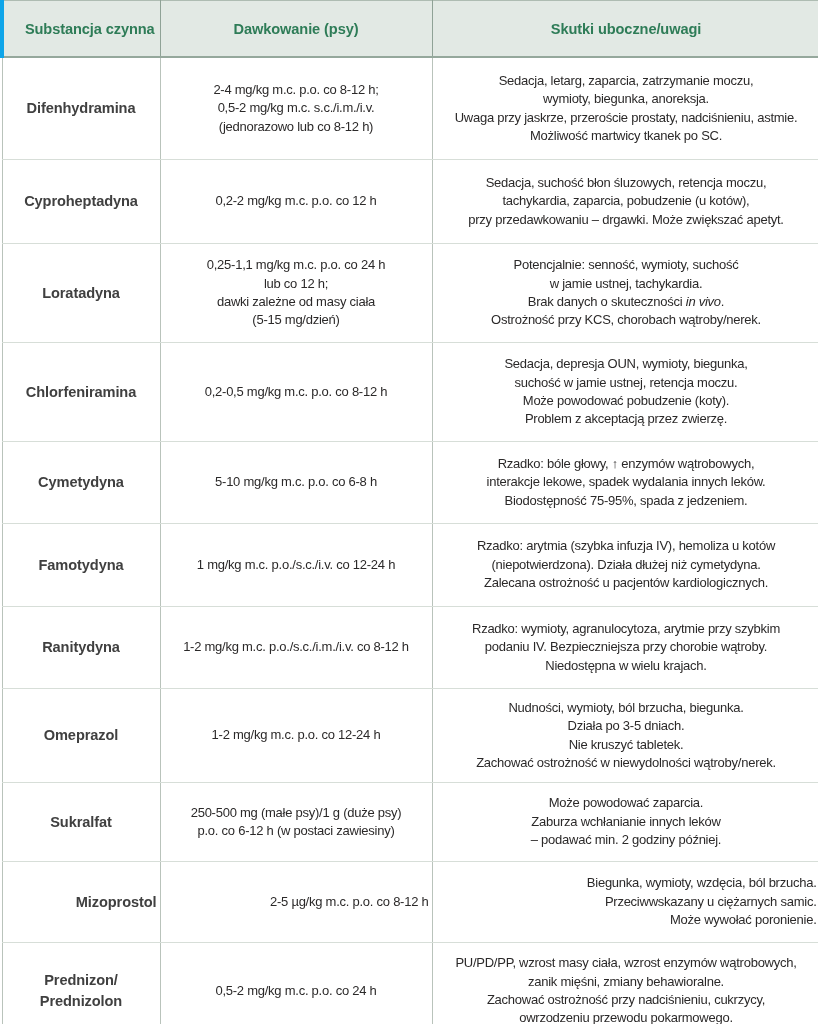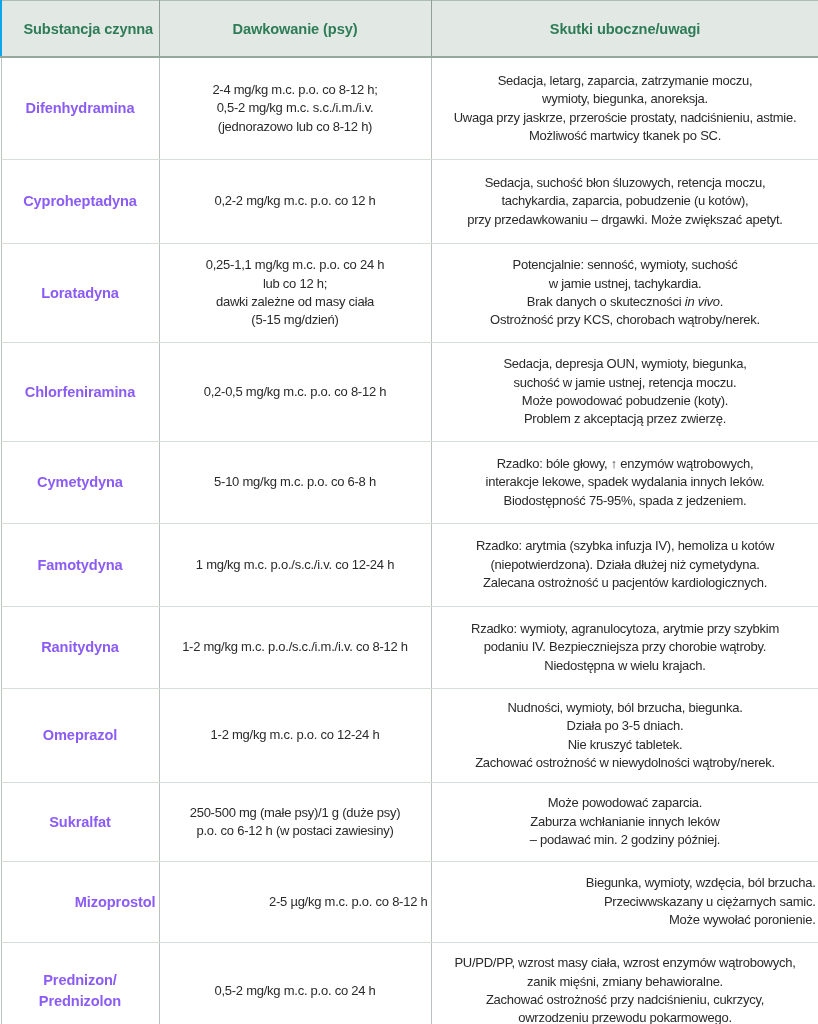--- a/index.html
+++ b/index.html
@@ -26,40 +26,40 @@
     font-weight: 700;
     text-align: center;
     vertical-align: middle;
     letter-spacing: -0.1px;
     border-left: 1px solid #8fa296;
     border-right: 1px solid #8fa296;
     border-top: 1px solid #aebcb2;
     border-bottom: 2px solid #95a89c;
     padding: 0 4px;
   }
-  thead th:first-child { border-left: 2px solid #0ea5e9; padding-left: 20px; }
+  thead th:first-child { border-left: 4px solid #0ea5e9; padding-left: 20px; }
   thead th:last-child { border-right: 1px solid #b3bfb6; text-align: center; }
 
   tbody td {
     text-align: center;
     vertical-align: middle;
     color: #2b2929;
     font-size: 13px;
     line-height: 1.42;
     letter-spacing: -0.25px;
     white-space: pre-line;
     padding: 4px 3px;
     border-left: 1px solid #b9c3bb;
     border-right: 1px solid #b9c3bb;
     border-top: 1px solid #d7ded8;
     border-bottom: 1px solid #d7ded8;
     overflow: hidden;
   }
   tbody td.drug {
-    color: #8b5cf6;
+    color: #404040;
     font-weight: 700;
     font-size: 14.6px;
     letter-spacing: -0.1px;
   }
   
   tbody tr:nth-child(1)  td { height: 93px; }
   tbody tr:nth-child(2)  td { height: 75px; }
   tbody tr:nth-child(3)  td { height: 90px; text-align: center; }
   tbody tr:nth-child(4)  td { height: 90px; }
   tbody tr:nth-child(5)  td { height: 73px; margin-left: 23px; }

